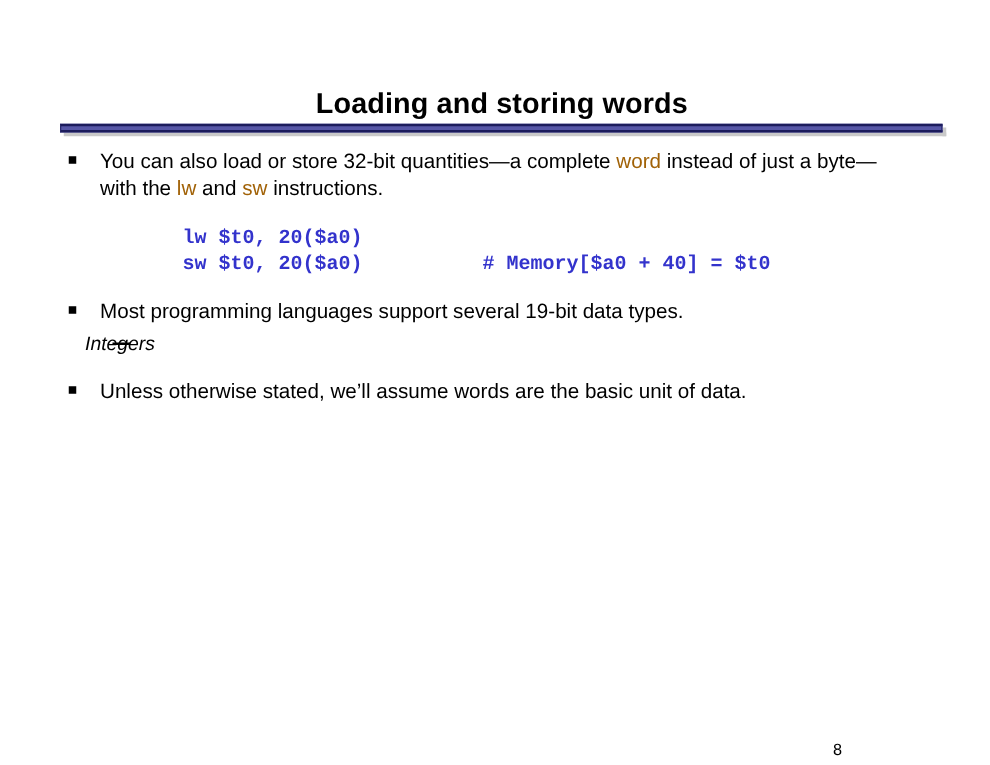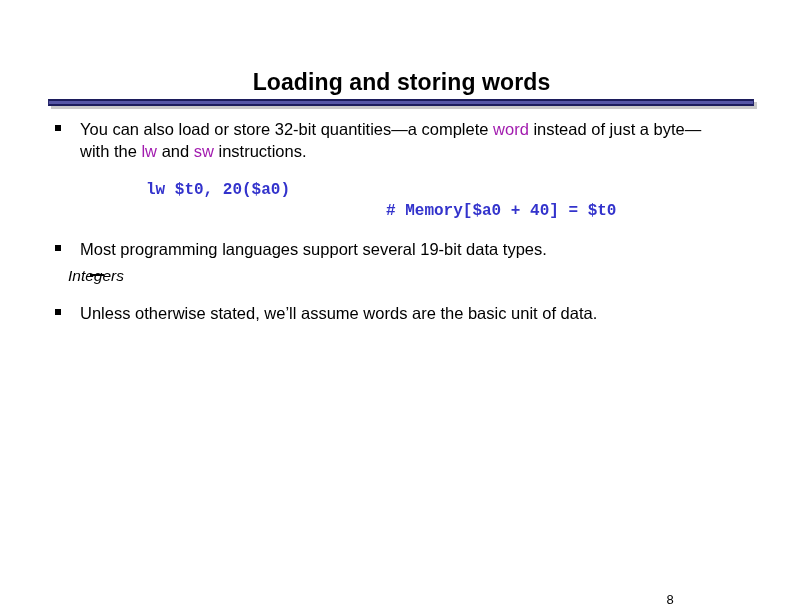--- a/index.html
+++ b/index.html
@@ -115,21 +115,21 @@
   }
   .bullet-l2 .marker {
     position: absolute;
     left: 90px;
     top: 9px;
     width: 14px;
     height: 2px;
     background: #000000;
   }
 
-  .hl-red { color: #a21caf; }
+  .hl-red { color: #a16207; }
 
   
   .code-block {
     position: relative;
     font-family: "Liberation Mono", "DejaVu Sans Mono", monospace;
     font-weight: bold;
     font-size: 16px;
     line-height: 21px;
     color: #3333cc;
   }
@@ -187,20 +187,21 @@
       <span class="text"><span>You can also load or store 32-bit quantities—a complete </span><span class="hl-red">word</span><span> instead of just a byte—with the </span><span class="hl-red">lw</span><span> and </span><span class="hl-red">sw</span><span> instructions.</span></span>
     </div>
 
     <div class="gap-a"></div>
 
     <div class="code-block">
       <div class="code-line">
         <span class="code-instr">lw $t0, 20($a0)</span>
       </div>
       <div class="code-line">
+        <span class="code-instr">sw $t0, 20($a0)</span>
         <span class="code-comment"># Memory[$a0 + 40] = $t0</span>
       </div>
     </div>
 
     <div class="gap-b"></div>
 
     <div class="bullet-l1">
       <span class="marker"></span>
       <span class="text">Most programming languages support several 19-bit data types.</span>
     </div>

